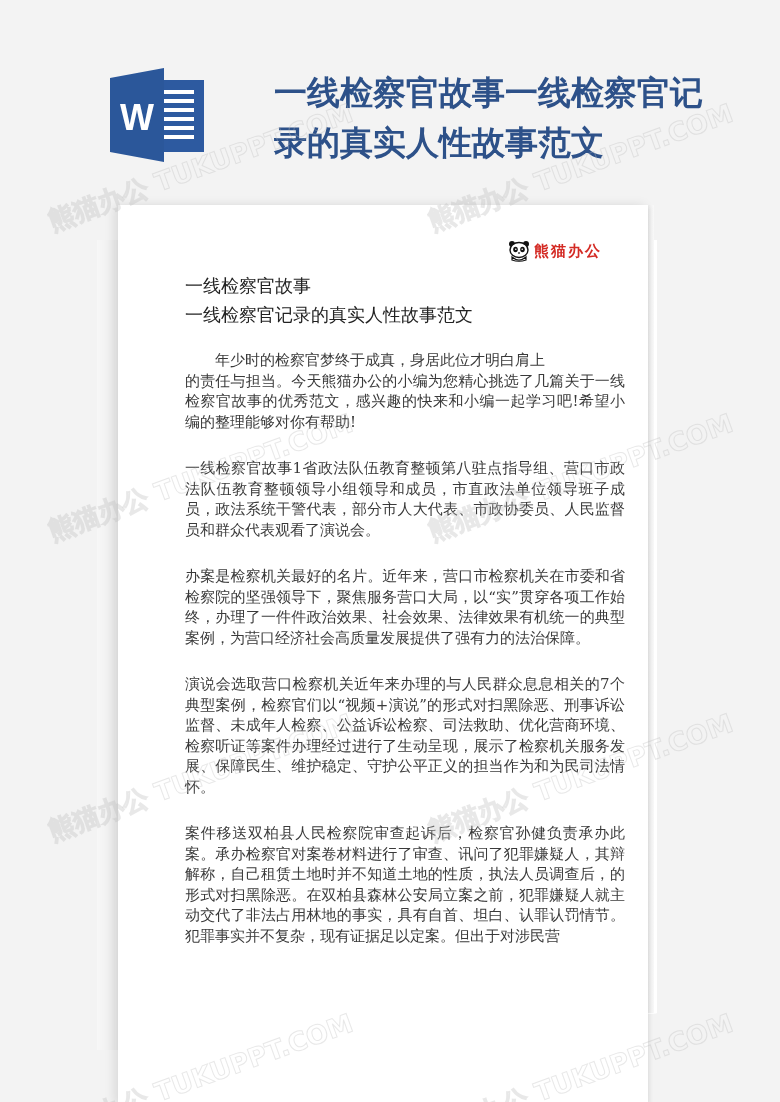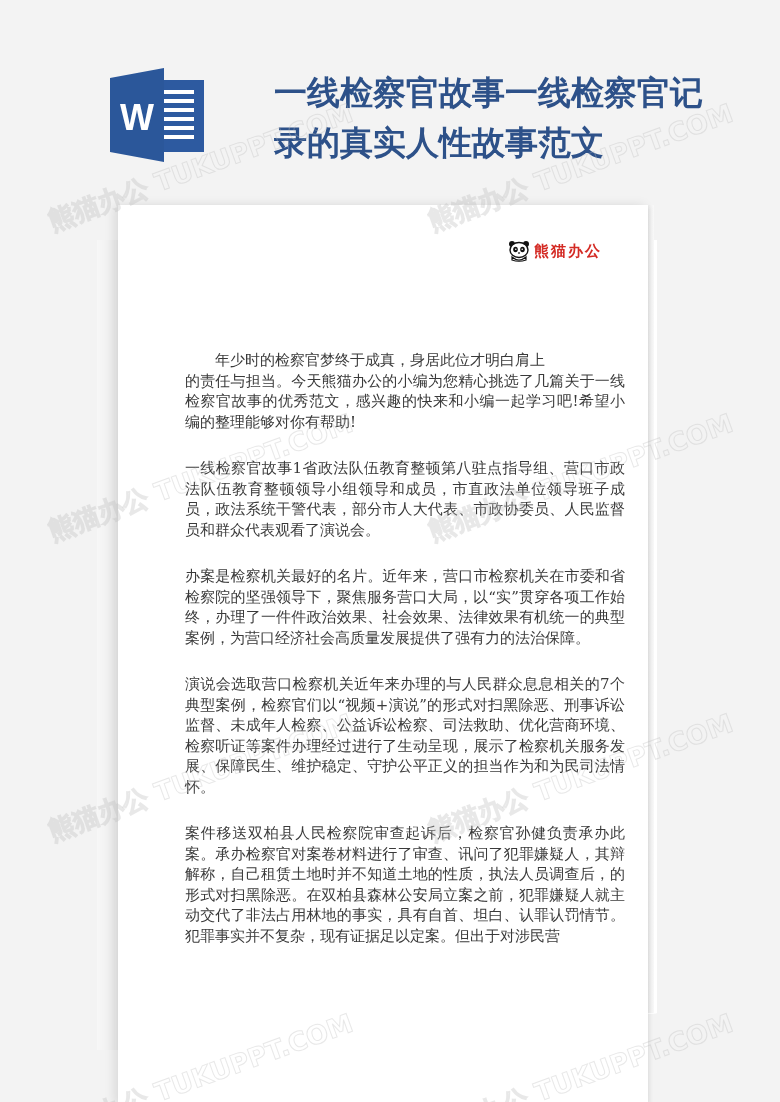--- a/index.html
+++ b/index.html
@@ -160,20 +160,24 @@
       <ellipse cx="7.5" cy="9.5" rx="2.3" ry="2.8" fill="#111"></ellipse>
       <ellipse cx="14.5" cy="9.5" rx="2.3" ry="2.8" fill="#111"></ellipse>
       <circle cx="7.8" cy="9.2" r="0.8" fill="#fff"></circle>
       <circle cx="14.2" cy="9.2" r="0.8" fill="#fff"></circle>
       <ellipse cx="11" cy="13" rx="1.2" ry="0.8" fill="#111"></ellipse>
       <path d="M4 17 Q11 23 18 17 L18 20 Q11 22.5 4 20 Z" fill="#fff" stroke="#111" stroke-width="1.2"></path>
     </svg>
     <span class="logo-text">熊猫办公</span>
   </div>
 
+  <div class="doc-title">
+    <div>一线检察官故事</div>
+    <div>一线检察官记录的真实人性故事范文</div>
+  </div>
 
   <div class="doc-body">
     <p class="para intro"><span>年少时的检察官梦终于成真，身居此位才明白肩上</span><span class="line2">的责任与担当。今天熊猫办公的小编为您精心挑选了几篇关于一线检察官故事的优秀范文，感兴趣的快来和小编一起学习吧!希望小编的整理能够对你有帮助!</span></p>
     <p class="para">一线检察官故事1省政法队伍教育整顿第八驻点指导组、营口市政法队伍教育整顿领导小组领导和成员，市直政法单位领导班子成员，政法系统干警代表，部分市人大代表、市政协委员、人民监督员和群众代表观看了演说会。</p>
     <p class="para">办案是检察机关最好的名片。近年来，营口市检察机关在市委和省检察院的坚强领导下，聚焦服务营口大局，以“实”贯穿各项工作始终，办理了一件件政治效果、社会效果、法律效果有机统一的典型案例，为营口经济社会高质量发展提供了强有力的法治保障。</p>
     <p class="para">演说会选取营口检察机关近年来办理的与人民群众息息相关的7个典型案例，检察官们以“视频+演说”的形式对扫黑除恶、刑事诉讼监督、未成年人检察、公益诉讼检察、司法救助、优化营商环境、检察听证等案件办理经过进行了生动呈现，展示了检察机关服务发展、保障民生、维护稳定、守护公平正义的担当作为和为民司法情怀。</p>
     <p class="para">案件移送双柏县人民检察院审查起诉后，检察官孙健负责承办此案。承办检察官对案卷材料进行了审查、讯问了犯罪嫌疑人，其辩解称，自己租赁土地时并不知道土地的性质，执法人员调查后，的形式对扫黑除恶。在双柏县森林公安局立案之前，犯罪嫌疑人就主动交代了非法占用林地的事实，具有自首、坦白、认罪认罚情节。犯罪事实并不复杂，现有证据足以定案。但出于对涉民营</p>
   </div>
 </div>
 

